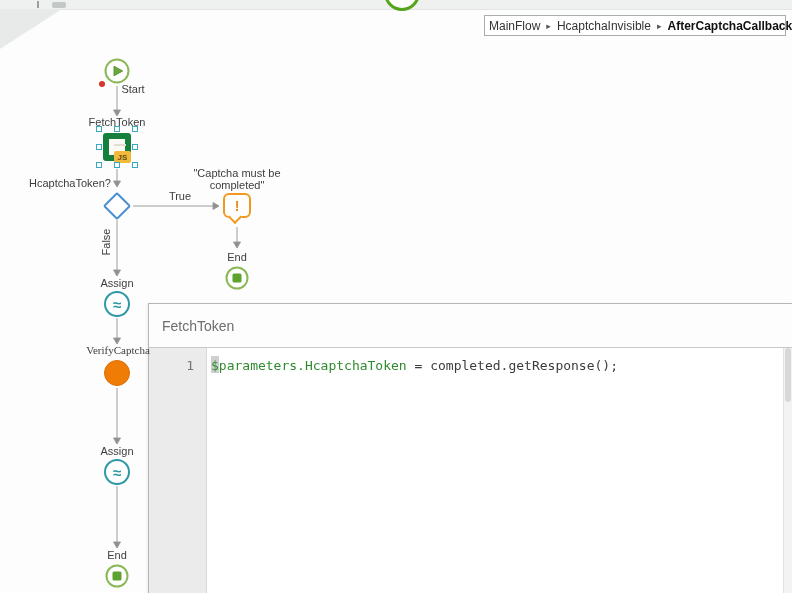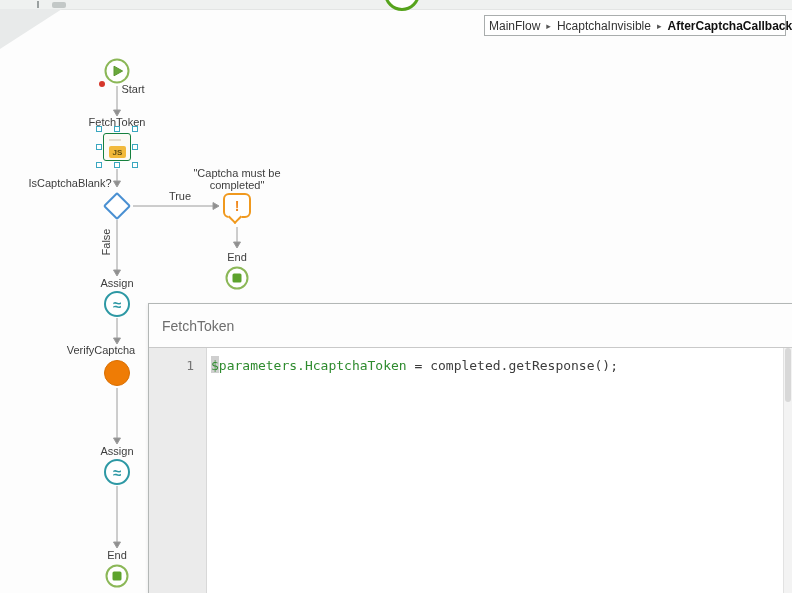--- a/index.html
+++ b/index.html
@@ -28,21 +28,21 @@
 
   
   .node-label{position:absolute;font-size:11px;color:#3d3d3d;text-align:center;line-height:12px;z-index:6;}
   .rot{transform:rotate(-90deg);}
 
   
   .icon{position:absolute;z-index:2;}
   .dot-red{position:absolute;left:99px;top:81px;width:6px;height:6px;border-radius:50%;
            background:#d6372b;z-index:3;}
   .js-node{position:absolute;left:103px;top:133px;width:28px;height:28px;box-sizing:border-box;
-           background:#fcfaf5;border:1px solid #15803d;border-radius:3px;z-index:2;}
+           background:#fcfaf5;border:6px solid #15803d;border-radius:3px;z-index:2;}
   .js-line{position:absolute;left:5px;top:5px;width:12px;height:2px;background:#e2ddd0;}
   .js-badge{position:absolute;left:5px;top:12px;width:17px;height:12px;background:#f2b93b;border-radius:2px;
             font-size:8px;font-weight:bold;color:#5f4d12;display:flex;align-items:center;justify-content:center;}
   .handle{position:absolute;width:6px;height:6px;box-sizing:border-box;background:#fff;
           border:1px solid #3aa7c0;z-index:3;}
   .diamond{position:absolute;left:107px;top:196px;width:20px;height:20px;box-sizing:border-box;
            border:2px solid #4a90d2;background:#fff;transform:rotate(45deg);border-radius:2px;z-index:2;}
   .bubble{position:absolute;left:223px;top:193px;width:28px;height:25px;box-sizing:border-box;
           border:2px solid #f0991e;border-radius:6px;background:#fff;display:flex;align-items:center;
           justify-content:center;color:#f0891e;font-weight:bold;font-size:14px;z-index:2;}
@@ -125,21 +125,21 @@
   </div>
   <div class="handle" style="left:96px;top:126px;"></div>
   <div class="handle" style="left:114px;top:126px;"></div>
   <div class="handle" style="left:132px;top:126px;"></div>
   <div class="handle" style="left:96px;top:144px;"></div>
   <div class="handle" style="left:132px;top:144px;"></div>
   <div class="handle" style="left:96px;top:162px;"></div>
   <div class="handle" style="left:114px;top:162px;"></div>
   <div class="handle" style="left:132px;top:162px;"></div>
 
-  <div class="node-label" style="left:20px;top:177px;width:100px;">IsCaptchaBlank?</div>
+  <div class="node-label" style="left:20px;top:177px;width:100px;">HcaptchaToken?</div>
   <div class="diamond"></div>
   <div class="node-label" style="left:158px;top:190px;width:44px;">True</div>
   <div class="node-label rot" style="left:84px;top:236px;width:44px;">False</div>
 
   <div class="node-label" style="left:191px;top:167px;width:92px;">"Captcha must be completed"</div>
   <div class="bubble">
     <span>!</span>
   </div>
   <div class="bubble-tail"></div>
 
@@ -149,21 +149,21 @@
       <circle cx="12" cy="12" r="10.5" fill="#fff" stroke="#8bb757" stroke-width="2"></circle>
       <rect x="7.5" y="7.5" width="9" height="9" rx="1.5" fill="#5da32d"></rect>
     </svg>
   </div>
 
   <div class="node-label" style="left:72px;top:277px;width:90px;">Assign</div>
   <div class="circle-node assign" style="left:104px;top:291px;">
     <span>≈</span>
   </div>
 
-  <div class="node-label" style="left:58px;top:344px;width:86px;">VerifyCaptcha</div>
+  <div class="node-label" style="left:75px;top:344px;width:86px;font-family:Liberation Serif, serif;">VerifyCaptcha</div>
   <div class="circle-node verify" style="left:104px;top:360px;"></div>
 
   <div class="node-label" style="left:72px;top:445px;width:90px;">Assign</div>
   <div class="circle-node assign" style="left:104px;top:459px;">
     <span>≈</span>
   </div>
 
   <div class="node-label" style="left:72px;top:549px;width:90px;">End</div>
   <div class="icon" style="left:105px;top:564px;">
     <svg width="24" height="24">

